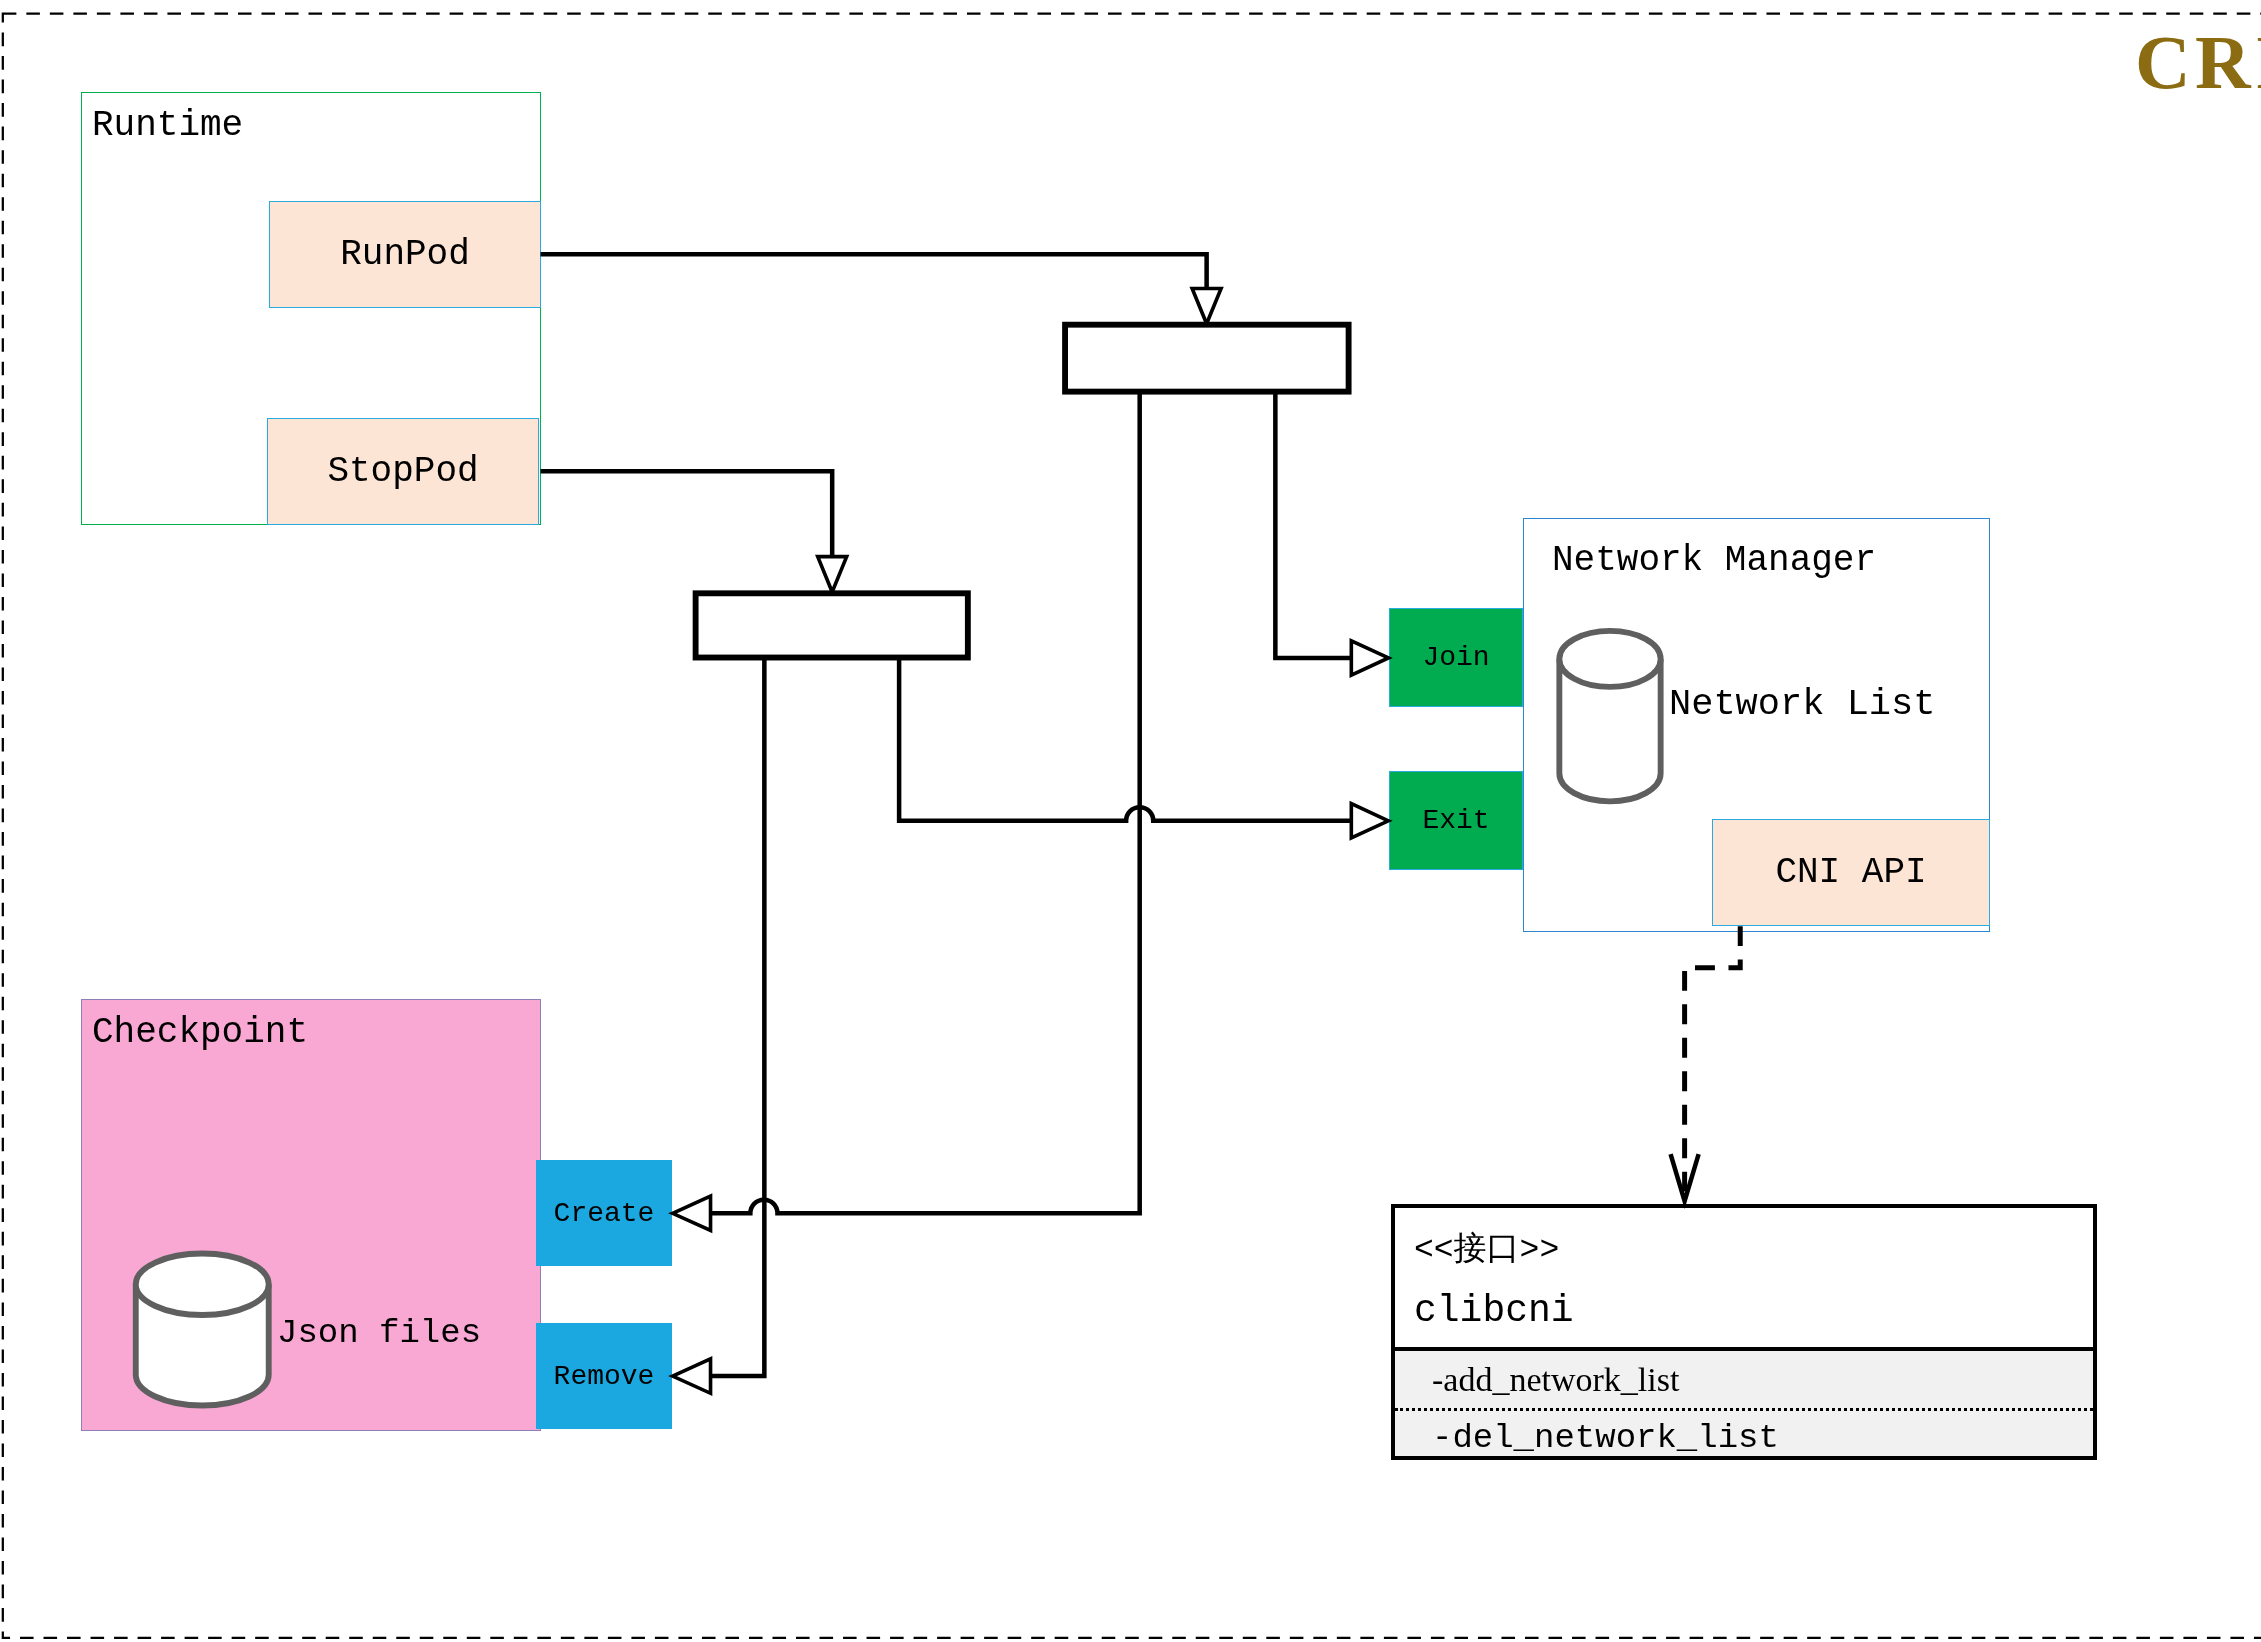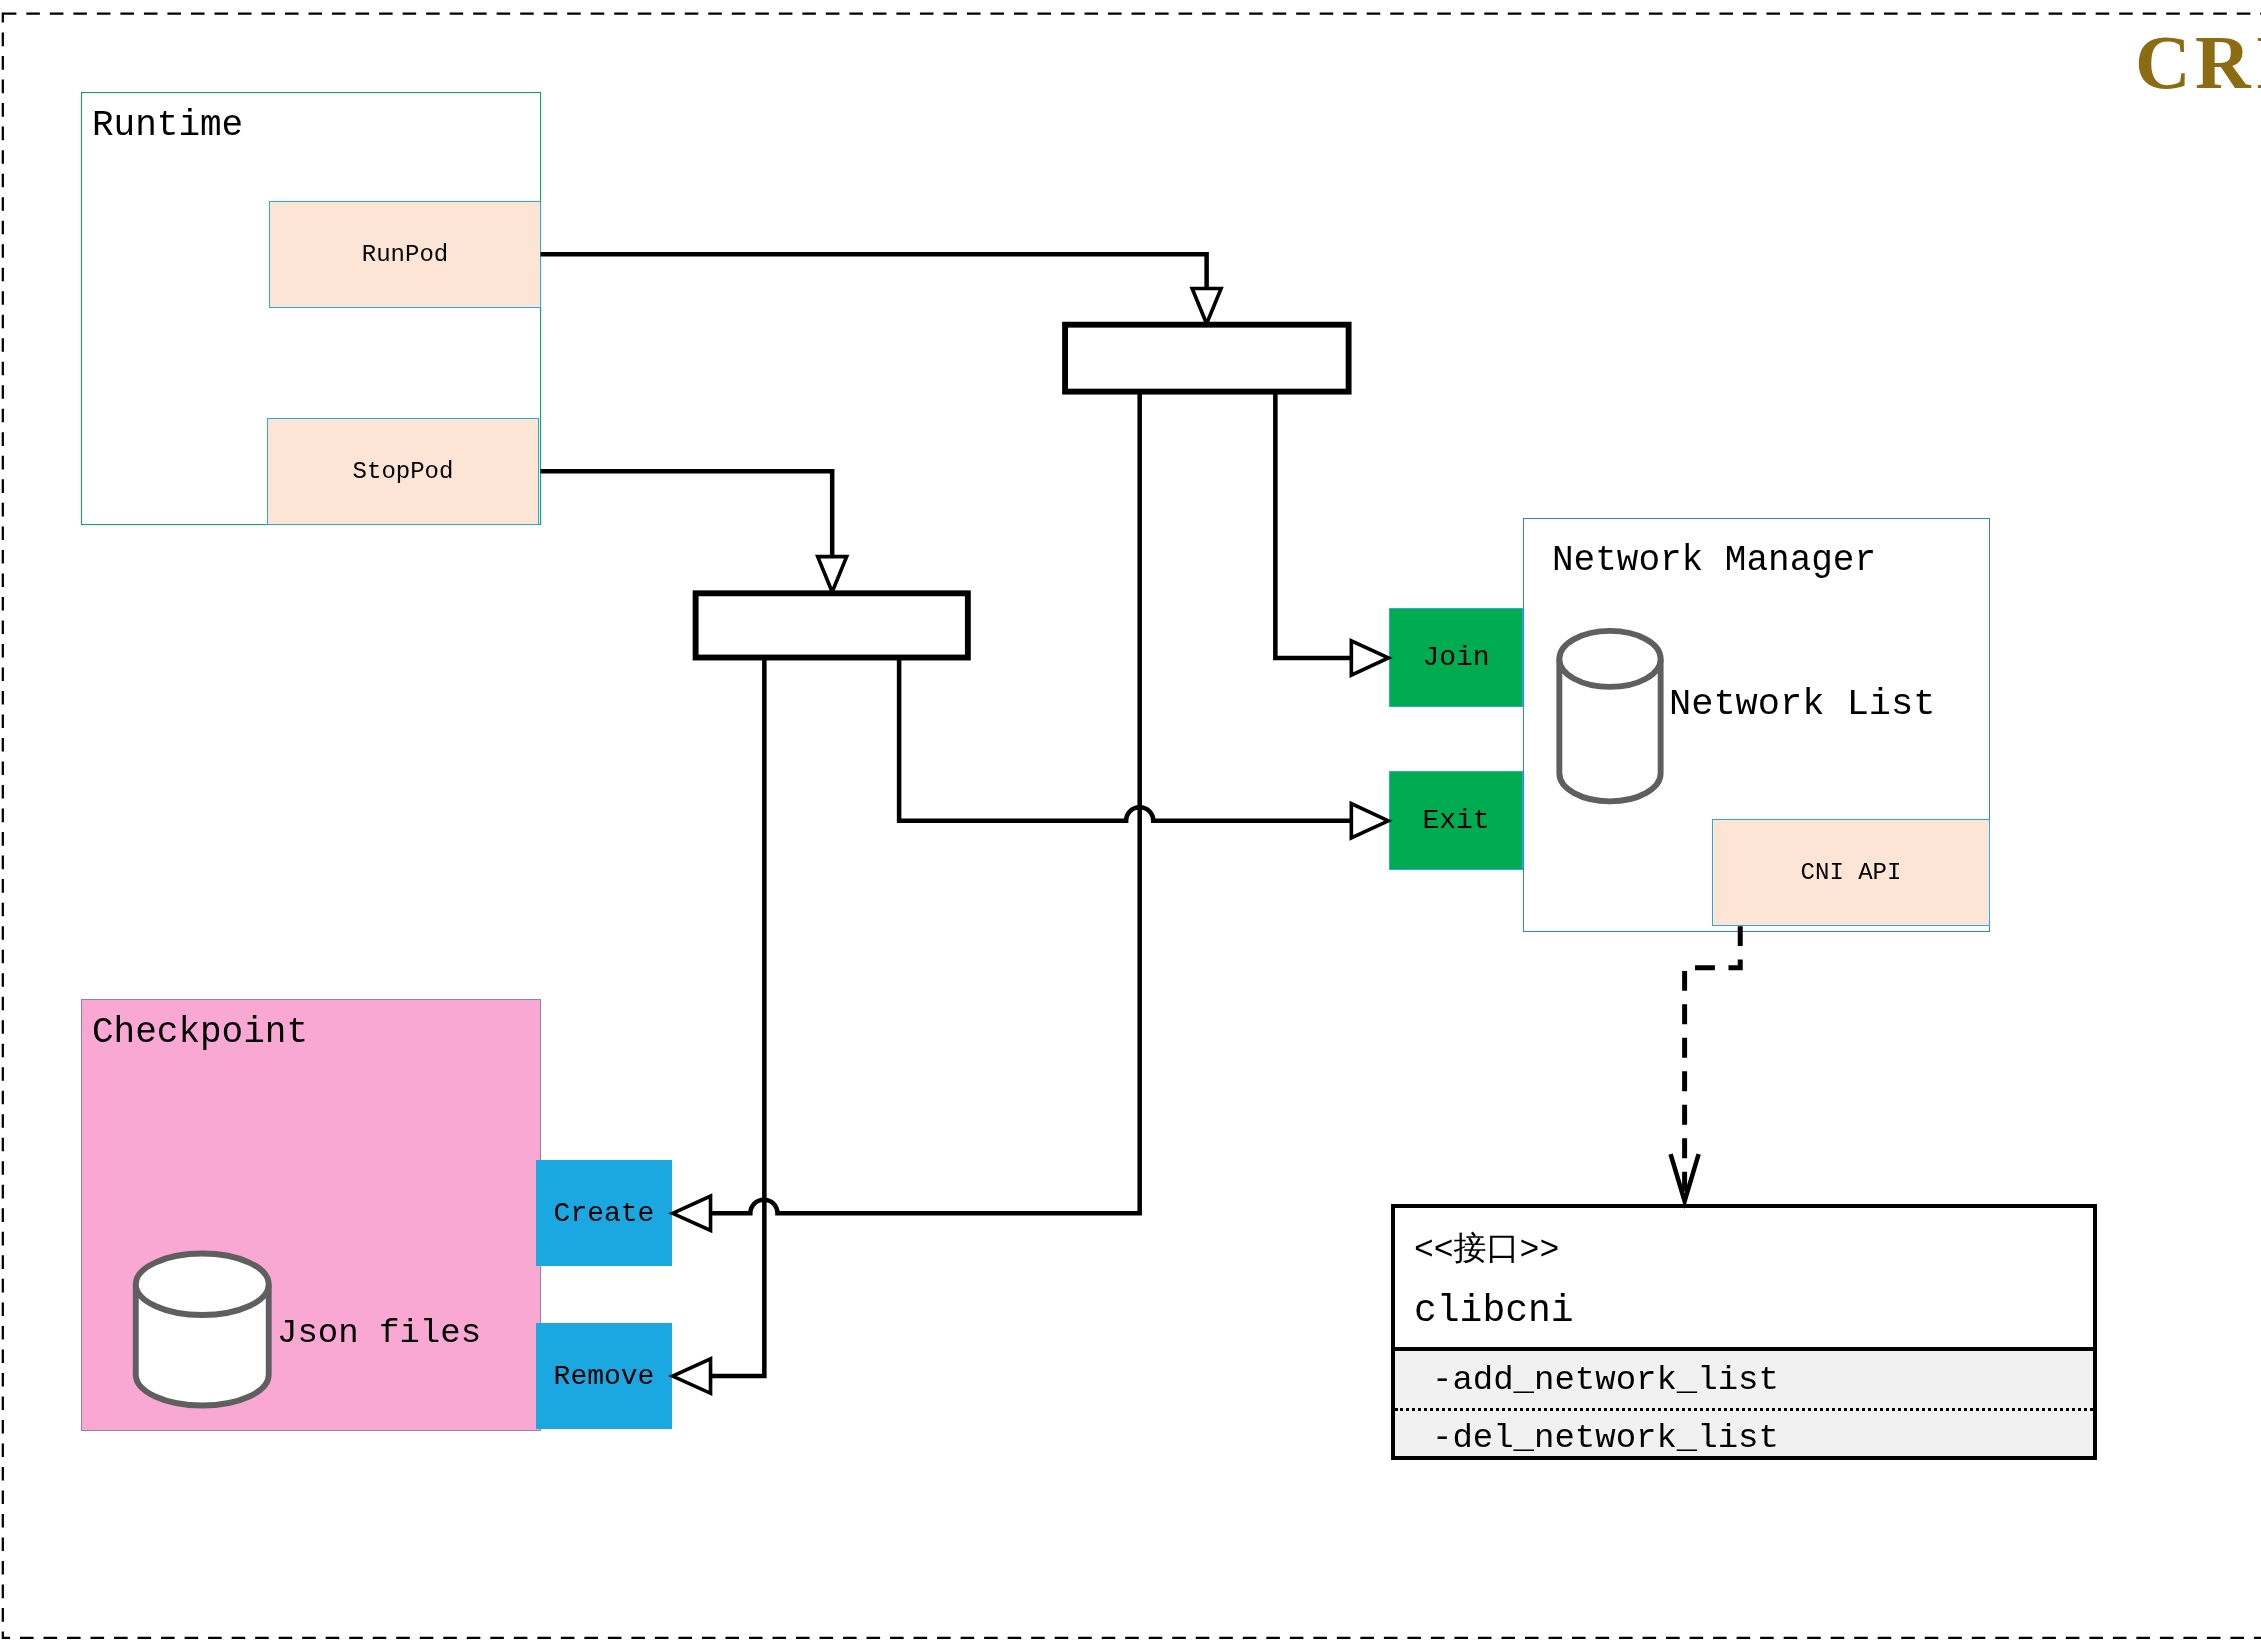--- a/index.html
+++ b/index.html
@@ -2,37 +2,37 @@
 <html style="font-size:7.2px"><head>
 <meta charset="utf-8">
 <style>
   html,body{margin:0;padding:0;background:#fff;}
   .canvas{position:relative;width:2335px;height:1642px;background:#ffffff;overflow:hidden;
           font-family:"Liberation Mono","DejaVu Sans Mono",monospace;color:#000;}
   .abs{position:absolute;box-sizing:border-box;}
   .box-title{position:absolute;left:10px;top:11.8px;font-size:36px;white-space:nowrap;}
   .nm-title{left:28px;top:21px;}
   .btn{display:flex;align-items:center;justify-content:center;white-space:nowrap;}
-  .peach{background:#FCE5D5;border:1.8px solid #29ABE2;font-size:24px;}
+  .peach{background:#FCE5D5;border:1.8px solid #29ABE2;font-size:36px;}
   .greenbtn{background:#00AC4F;border:1.4px solid #29ABE2;font-size:28px;}
   .bluebtn{background:#1BA8E0;font-size:28px;}
   .outline-green{border:1.4px solid #00B050;background:#fff;padding-left:9px;}
   .outline-purple{border:1.4px solid #8E80B5;background:#f9a8d4;}
   .outline-blue{border:1.4px solid #2E86D0;background:#fff;}
   .side-label{font-size:30px;white-space:nowrap;display:flex;align-items:center;}
   .cri{font-family:"Liberation Serif","DejaVu Serif",serif;font-weight:600;font-size:77px;
        letter-spacing:4.5px;line-height:1;}
   .clibcni{border:4.1px solid #000;background:#fff;}
   .cl-header{position:absolute;left:0;top:0;right:0;height:139px;background:#fff;}
   .cl-stereotype{position:absolute;left:19px;top:18px;font-size:33px;white-space:nowrap;}
   .cl-name{position:absolute;left:19px;top:81px;font-size:38px;white-space:nowrap;}
   .cl-body{position:absolute;left:0;top:139px;right:0;bottom:0;background:#F1F1F1;border-top:4.1px solid #000;}
   .cl-row{position:absolute;left:0;right:0;display:flex;align-items:center;padding-left:37px;
           font-size:34px;white-space:nowrap;}
-  .cl-row-add{top:0;height:57px;}
+  .cl-row-add{top:0;height:57px;font-family:Liberation Serif, serif;}
   .cl-row-del{top:61px;height:52px;}
   .cl-dotsep{position:absolute;left:0;right:0;top:57px;border-top:3.6px dotted #000;}
   svg{position:absolute;left:0;top:0;pointer-events:none;}
 </style>
 </head>
 <body>
 
 <div class="canvas">
 
   <div class="abs cri" style="left:2135px;top:23.5px;width:136px;text-align:right;color:#8B6C12;">CRI</div>

